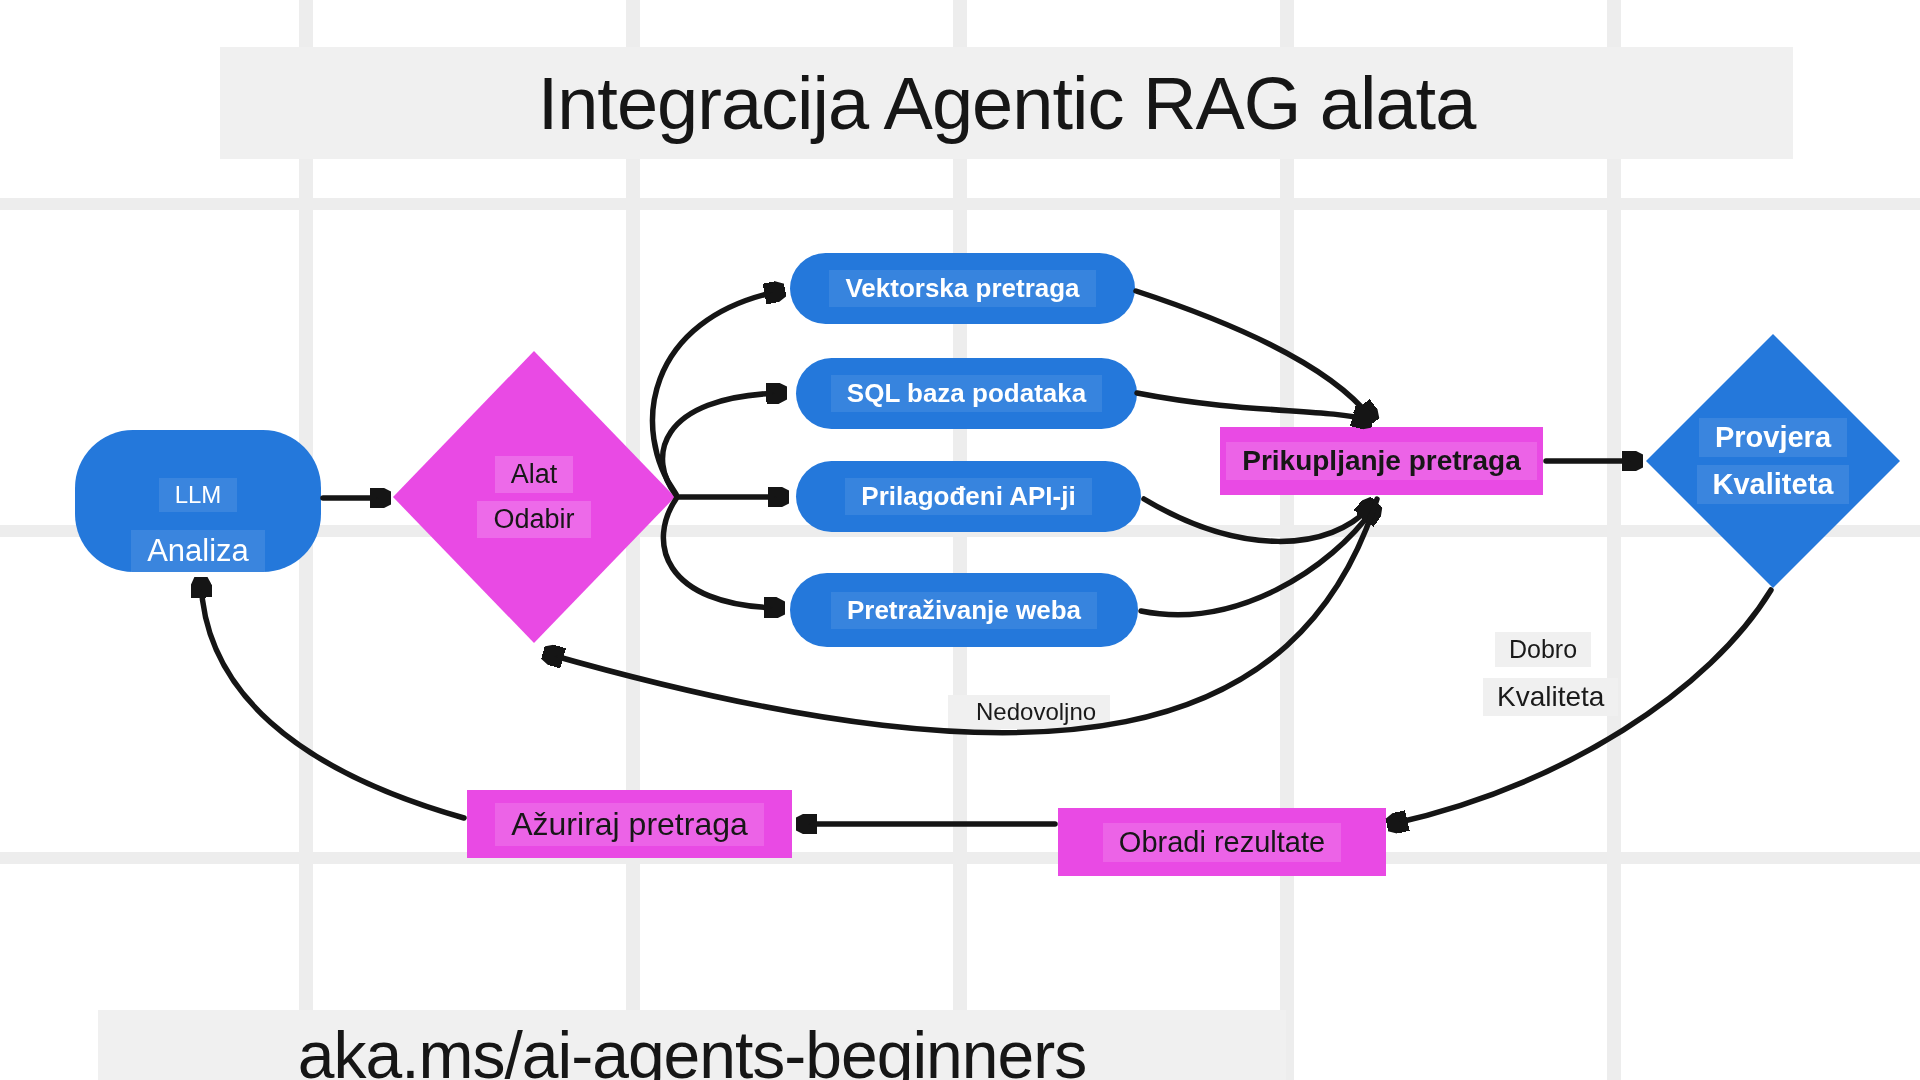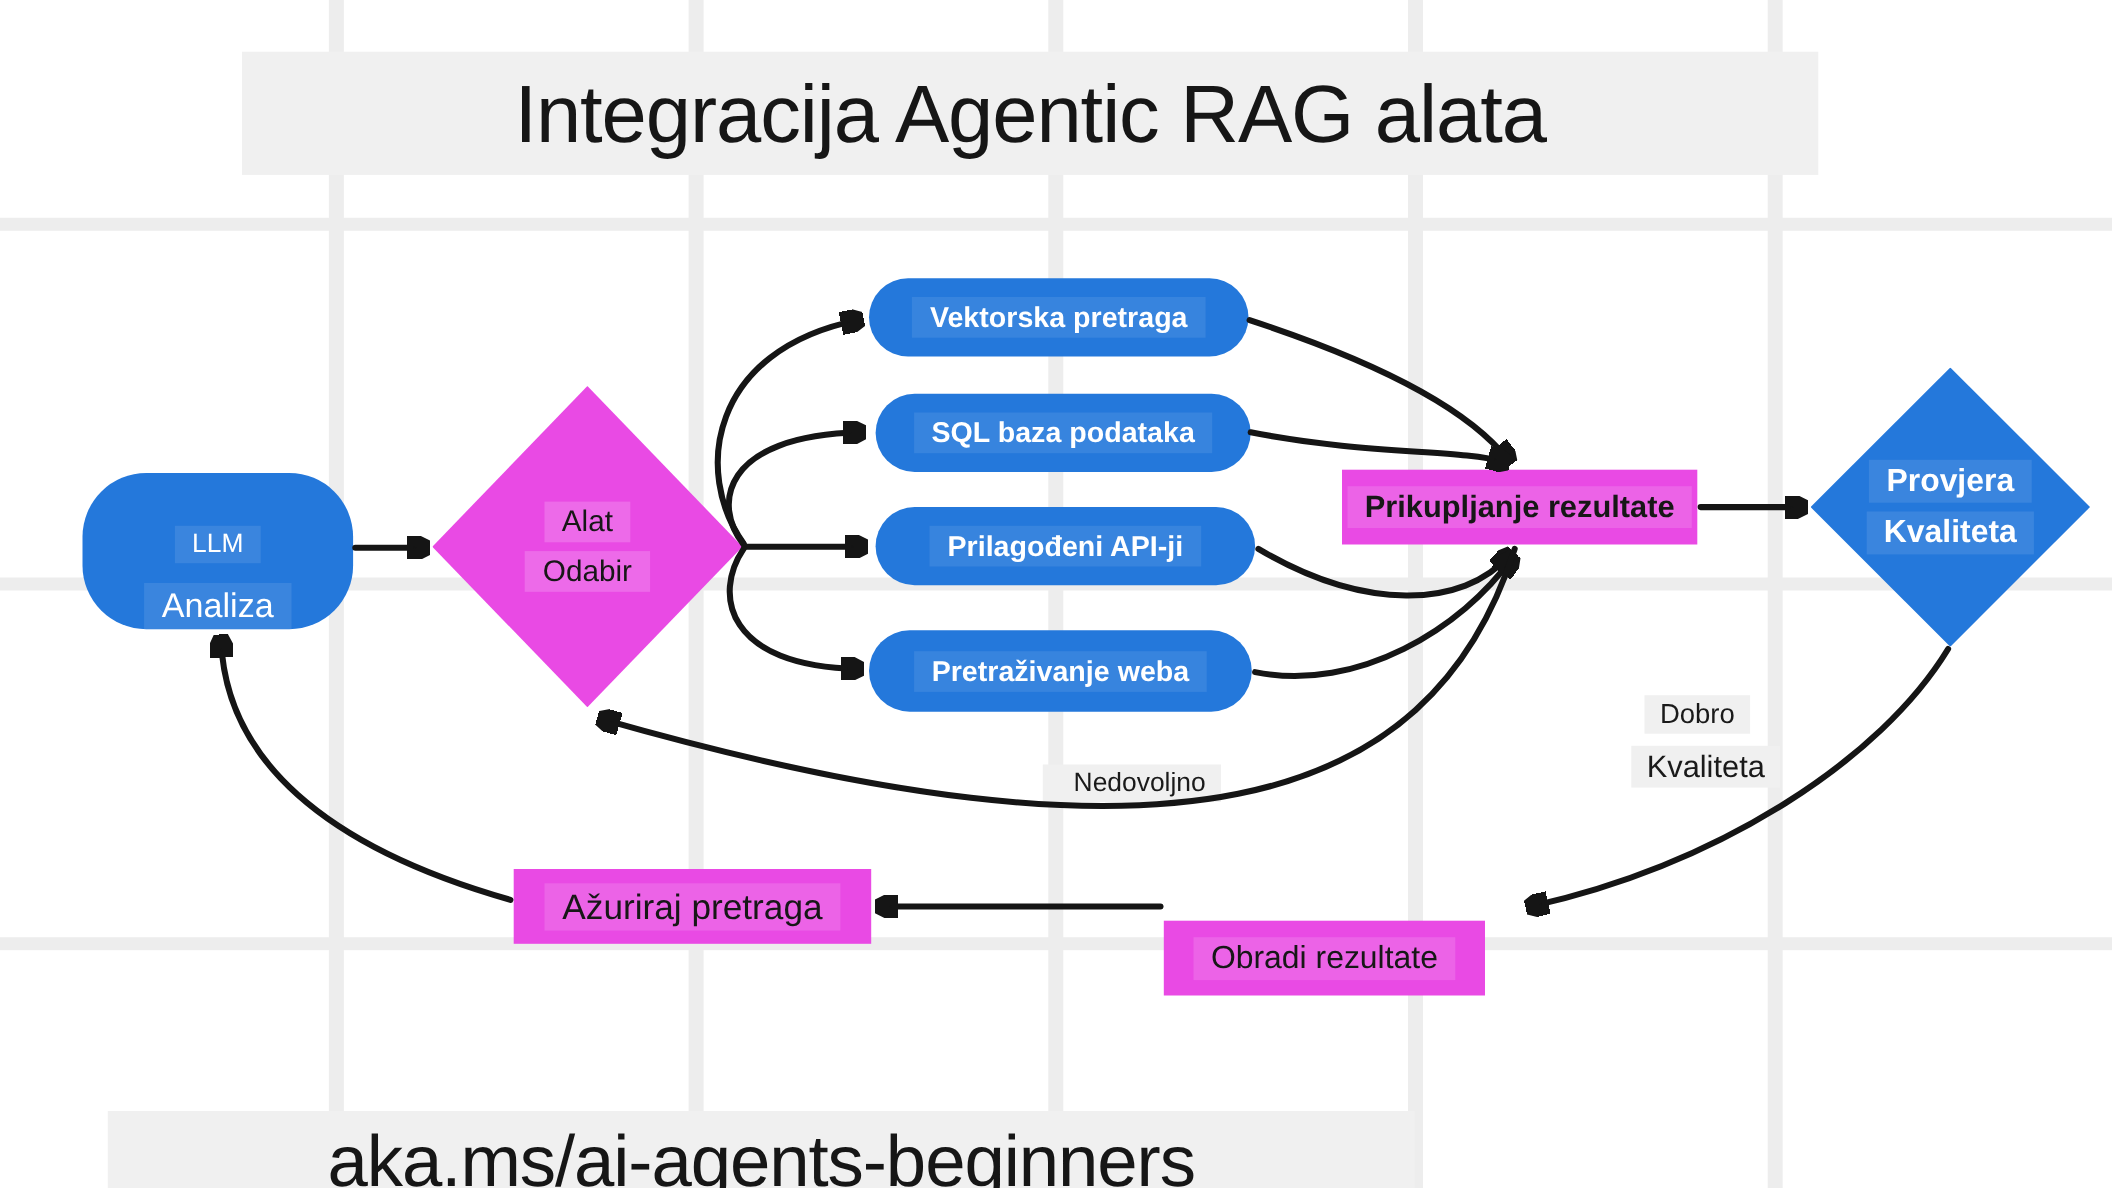--- a/index.html
+++ b/index.html
@@ -9,21 +9,21 @@
     background-color:#ffffff;
     background-image:
       linear-gradient(90deg,#ededed 0 14px,transparent 14px),
       linear-gradient(180deg,#ededed 0 12px,transparent 12px);
     background-size:327px 100%,100% 327px;
     background-position:299px 0,0 198px;
   }
   .band{
     position:absolute;background:#f0f0f0;display:flex;align-items:center;justify-content:center;
   }
-  .title-band{left:220px;top:47px;width:1433px;height:112px;}
+  .title-band{left:220px;top:47px;width:1573px;height:112px;}
   .title-band .txt{font-size:74px;font-weight:500;letter-spacing:-1px;white-space:nowrap;}
   .footer-band{left:74px;top:1010px;width:1188px;height:90px;margin-left:24px;}
   .footer-band .txt{font-size:66px;font-weight:500;letter-spacing:-1px;white-space:nowrap;}
 
   .node{position:absolute;display:flex;flex-direction:column;align-items:center;justify-content:center;}
 
   .pill{
     background:#2478db;border-radius:37px;color:#fff;
   }
   .pill .chip{background:rgba(255,255,255,0.09);}
@@ -86,29 +86,29 @@
     <span class="chip">SQL baza podataka</span>
   </div>
   <div class="node pill tool-pill" style="left:796px;top:461px;width:345px;">
     <span class="chip">Prilagođeni API-ji</span>
   </div>
   <div class="node pill tool-pill" style="left:790px;top:573px;width:348px;height:74px;">
     <span class="chip">Pretraživanje weba</span>
   </div>
 
   <div class="mag-rect" style="left:1220px;top:427px;width:323px;height:68px;">
-    <span class="chip" style="font-size:28px;font-weight:600;">Prikupljanje rezultate</span>
+    <span class="chip" style="font-size:28px;font-weight:600;">Prikupljanje pretraga</span>
   </div>
 
   <div class="diamond diamond-blue">
     <span class="chip">Provjera</span>
     <span class="chip">Kvaliteta</span>
   </div>
 
-  <div class="mag-rect" style="left:1058px;top:837px;width:292px;height:68px;">
+  <div class="mag-rect" style="left:1058px;top:808px;width:328px;height:68px;">
     <span class="chip" style="font-size:29px;">Obradi rezultate</span>
   </div>
 
   <div class="mag-rect" style="left:467px;top:790px;width:325px;height:68px;">
     <span class="chip" style="font-size:32px;">Ažuriraj pretraga</span>
   </div>
 
   <div class="edge-label" style="left:1495px;top:632px;font-size:25px;">Dobro</div>
   <div class="edge-label" style="left:1483px;top:678px;font-size:28px;">Kvaliteta</div>
   <div class="edge-label" style="left:948px;top:695px;font-size:24px;padding-left:28px;">Nedovoljno</div>

